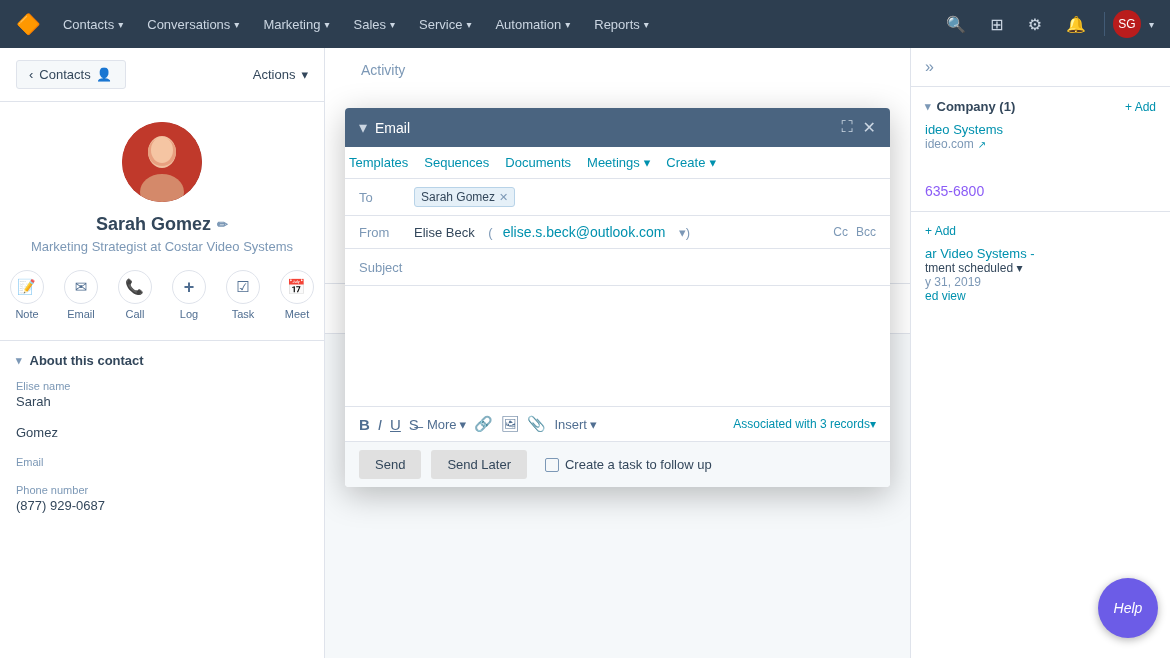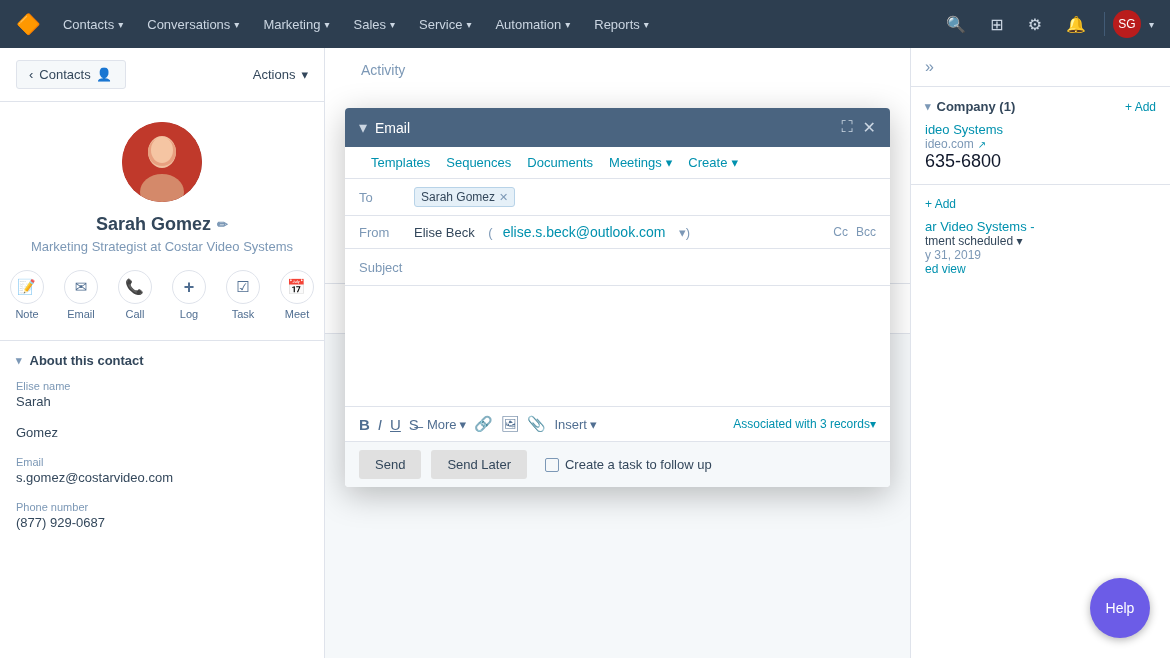--- a/index.html
+++ b/index.html
@@ -55,35 +55,35 @@
     .right-sidebar { width: 260px; background: white; border-left: 1px solid #dfe3eb; overflow-y: auto; flex-shrink: 0; }
     .right-sidebar-header { padding: 10px 14px; border-bottom: 1px solid #dfe3eb; display: flex; align-items: center; justify-content: space-between; }
     .expand-icon { color: #7c98b6; cursor: pointer; font-size: 16px; }
     .company-section { padding: 12px 14px; }
     .company-header { display: flex; align-items: center; justify-content: space-between; margin-bottom: 8px; }
     .company-title { font-size: 13px; color: #33475b; font-weight: 600; display: flex; align-items: center; gap: 6px; }
     .chevron-down { color: #7c98b6; font-size: 11px; cursor: pointer; }
     .add-link { color: #0091ae; font-size: 12px; cursor: pointer; }
     .company-name { color: #0091ae; font-size: 13px; cursor: pointer; }
     .company-email { color: #7c98b6; font-size: 12px; display: flex; align-items: center; gap: 4px; }
-    .company-phone { font-size: 18px; color: #0f172a; }
+    .company-phone { font-size: 14px; color: #8b5cf6; margin-top: 32px; }
     .external-icon { font-size: 10px; color: #0091ae; }
     .deal-section { padding: 12px 14px; border-top: 1px solid #dfe3eb; }
     .deal-name { color: #0091ae; font-size: 13px; cursor: pointer; }
     .deal-status { color: #33475b; font-size: 12px; }
     .deal-date { color: #7c98b6; font-size: 12px; }
     .view-link { color: #0091ae; font-size: 12px; cursor: pointer; }
-    .help-btn { position: fixed; bottom: 20px; right: 20px; background: #6c5ce7; color: white; width: 60px; height: 60px; border-radius: 50%; display: flex; align-items: center; justify-content: center; font-size: 14px; cursor: pointer; box-shadow: 0 2px 8px rgba(0,0,0,0.3); z-index: 100; }
+    .help-btn { position: fixed; bottom: 20px; right: 12px; background: #6c5ce7; color: white; width: 60px; height: 60px; border-radius: 50%; display: flex; align-items: center; justify-content: center; font-size: 14px; cursor: pointer; box-shadow: 0 2px 8px rgba(0,0,0,0.3); z-index: 100; font-style: italic; }
     .email-modal { position: absolute; top: 60px; left: 20px; right: 20px; background: white; border-radius: 4px; box-shadow: 0 8px 32px rgba(0,0,0,0.25); pointer-events: all; display: flex; flex-direction: column; z-index: 60; }
     .modal-header { background: #4a6480; color: white; padding: 10px 14px; display: flex; align-items: center; justify-content: space-between; border-radius: 4px 4px 0 0; }
     .modal-title { font-size: 14px; font-weight: 500; display: flex; align-items: center; gap: 8px; }
     .modal-minimize { color: #cbd6e2; cursor: pointer; font-size: 16px; }
     .modal-header-icons { display: flex; gap: 10px; }
     .modal-icon { color: #cbd6e2; cursor: pointer; font-size: 16px; }
-    .modal-tabs { padding: 8px 26px; border-bottom: 1px solid #dfe3eb; display: flex; gap: 16px; text-align: center; }
+    .modal-tabs { padding: 8px 4px; border-bottom: 1px solid #dfe3eb; display: flex; gap: 16px; text-align: center; }
     .modal-tab { font-size: 13px; color: #0091ae; cursor: pointer; }
     .modal-tab.has-arrow { display: flex; align-items: center; gap: 4px; }
     .modal-body { padding: 0; }
     .email-field { padding: 8px 14px; border-bottom: 1px solid #dfe3eb; display: flex; align-items: center; gap: 10px; }
     .field-name { font-size: 13px; color: #7c98b6; min-width: 45px; }
     .recipient-tag { background: #e5f0f8; border: 1px solid #b8d3e8; border-radius: 3px; padding: 2px 6px; font-size: 12px; color: #33475b; display: flex; align-items: center; gap: 4px; }
     .tag-close { cursor: pointer; color: #7c98b6; font-size: 11px; }
     .cc-bcc { margin-left: auto; display: flex; gap: 8px; color: #7c98b6; font-size: 12px; cursor: pointer; }
     .from-text { font-size: 13px; color: #33475b; }
     .email-link { color: #0091ae; }
@@ -212,21 +212,20 @@
       </div>
       <div class="field-group">
         <div class="field-label">Elise name</div>
         <div class="field-value">Sarah</div>
       </div>
       <div class="field-group">
         <div class="field-value">Gomez</div>
       </div>
       <div class="field-group">
         <div class="field-label">Email</div>
-        <div class="field-value">s.gomez@costarvideo.com</div>
       </div>
       <div class="field-group">
         <div class="field-label">Phone number</div>
         <div class="field-value">(877) 929-0687</div>
       </div>
     </div>
   </aside>
 
   <main class="center-content">
     <div class="tabs-bar">

